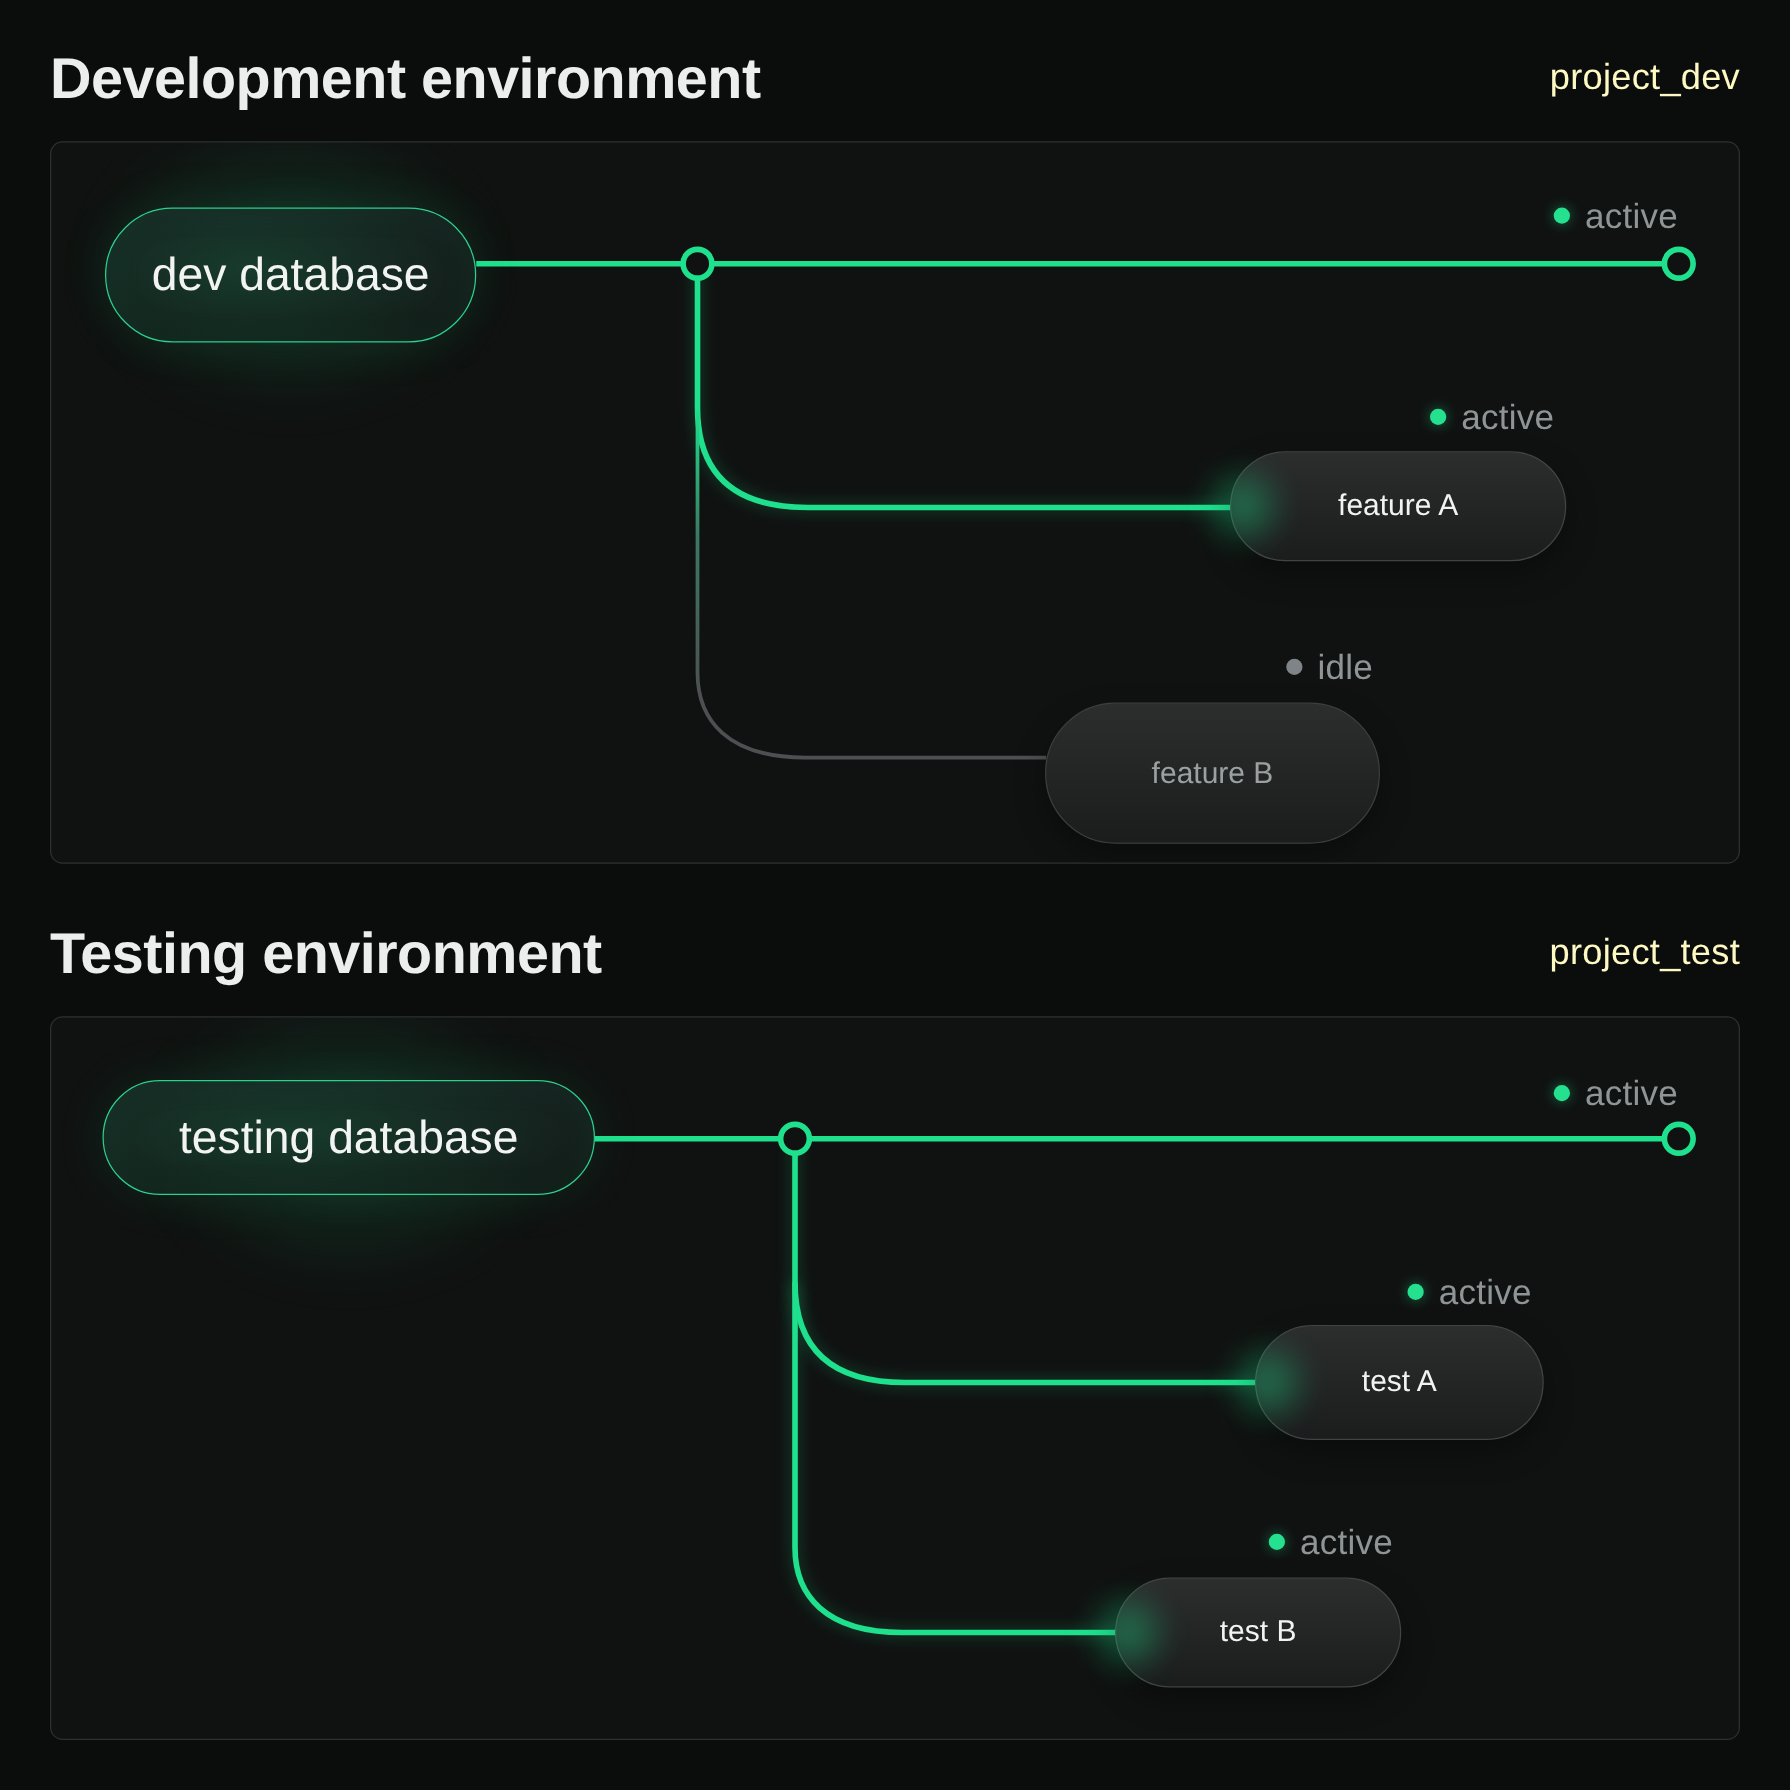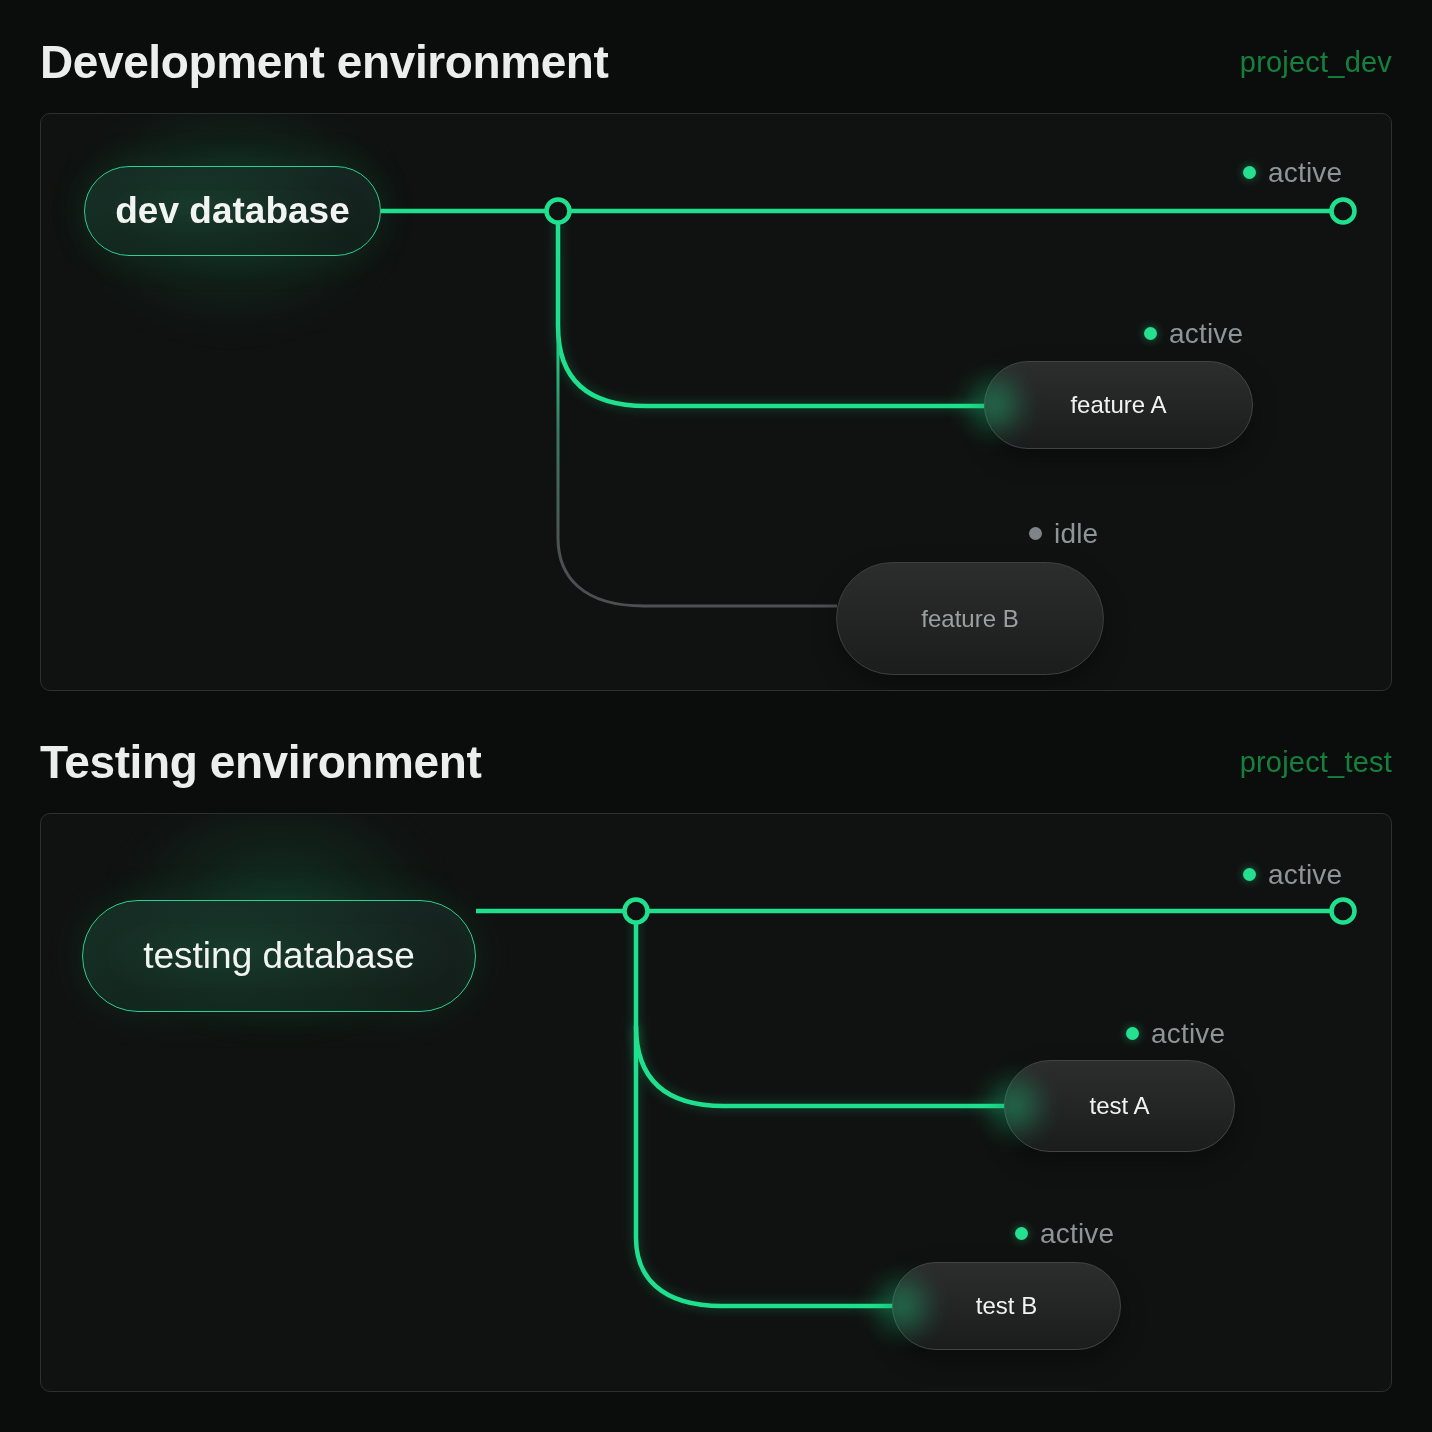--- a/index.html
+++ b/index.html
@@ -9,21 +9,21 @@
     -webkit-font-smoothing:antialiased;
   }
   .hdr{
     position:absolute;left:40px;right:40px;height:44px;
     display:flex;justify-content:space-between;align-items:center;
   }
   .hdr-title{
     font-size:46px;font-weight:700;letter-spacing:-0.4px;color:#ebeeed;
   }
   .hdr-project{
-    font-size:29px;font-weight:400;color:#15803d;letter-spacing:0.2px;
+    font-size:29px;font-weight:400;color:#fef9c3;letter-spacing:0.2px;
   }
   .panel{
     position:absolute;left:40px;width:1350px;height:576px;
     background:#101211;border:1px solid #2d3031;border-radius:10px;
     overflow:hidden;
   }
   .panel svg{position:absolute;left:0;top:0;z-index:1;}
   .ambient{
     position:absolute;z-index:0;width:460px;height:340px;pointer-events:none;
     background:radial-gradient(closest-side, rgba(32,205,132,0.17), rgba(32,205,132,0) 72%);
@@ -93,21 +93,21 @@
     <path d="M 340 97 H 1302" stroke="#1ee08d" stroke-width="4.5" fill="none"></path>
 
     <path d="M 517 97 V 212 C 517 262 543 292 605 292 H 943" stroke="#1ee08d" stroke-width="4.5" fill="none"></path>
 
     <path d="M 517 212 V 424 C 517 462 541 492 603 492 H 796" stroke="url(#fadeGray)" stroke-width="3" fill="none"></path>
 
     <circle cx="517" cy="97" r="11.5" fill="#101211" stroke="#1ee08d" stroke-width="4.5"></circle>
     <circle cx="1302" cy="97" r="11.5" fill="#101211" stroke="#1ee08d" stroke-width="4.5"></circle>
   </svg>
 
-  <div class="pill db-pill" style="left:43px;top:52px;width:297px;height:90px;font-weight:bold;">
+  <div class="pill db-pill" style="left:43px;top:52px;width:297px;height:108px;">
     <span>dev database</span>
   </div>
   <div class="pill branch-pill glow-left" style="left:943px;top:247px;width:269px;height:88px;">
     <span>feature A</span>
   </div>
   <div class="pill branch-pill idle" style="left:795px;top:448px;width:268px;height:113px;">
     <span>feature B</span>
   </div>
 
   <div class="status" style="left:1202px;top:42px;">
@@ -141,21 +141,21 @@
     <path d="M 435 97 H 1302" stroke="#1ee08d" stroke-width="4.5" fill="none"></path>
 
     <path d="M 595 97 V 212 C 595 262 621 292 683 292 H 963" stroke="#1ee08d" stroke-width="4.5" fill="none"></path>
 
     <path d="M 595 212 V 424 C 595 462 619 492 681 492 H 852" stroke="#1ee08d" stroke-width="4.5" fill="none"></path>
 
     <circle cx="595" cy="97" r="11.5" fill="#101211" stroke="#1ee08d" stroke-width="4.5"></circle>
     <circle cx="1302" cy="97" r="11.5" fill="#101211" stroke="#1ee08d" stroke-width="4.5"></circle>
   </svg>
 
-  <div class="pill db-pill" style="left:41px;top:50px;width:394px;height:112px;margin-top:36px;">
+  <div class="pill db-pill" style="left:41px;top:50px;width:394px;height:92px;">
     <span>testing database</span>
   </div>
   <div class="pill branch-pill glow-left" style="left:963px;top:246px;width:231px;height:92px;text-align:center;">
     <span>test A</span>
   </div>
   <div class="pill branch-pill glow-left" style="left:851px;top:448px;width:229px;height:88px;">
     <span>test B</span>
   </div>
 
   <div class="status" style="left:1202px;top:44px;">

